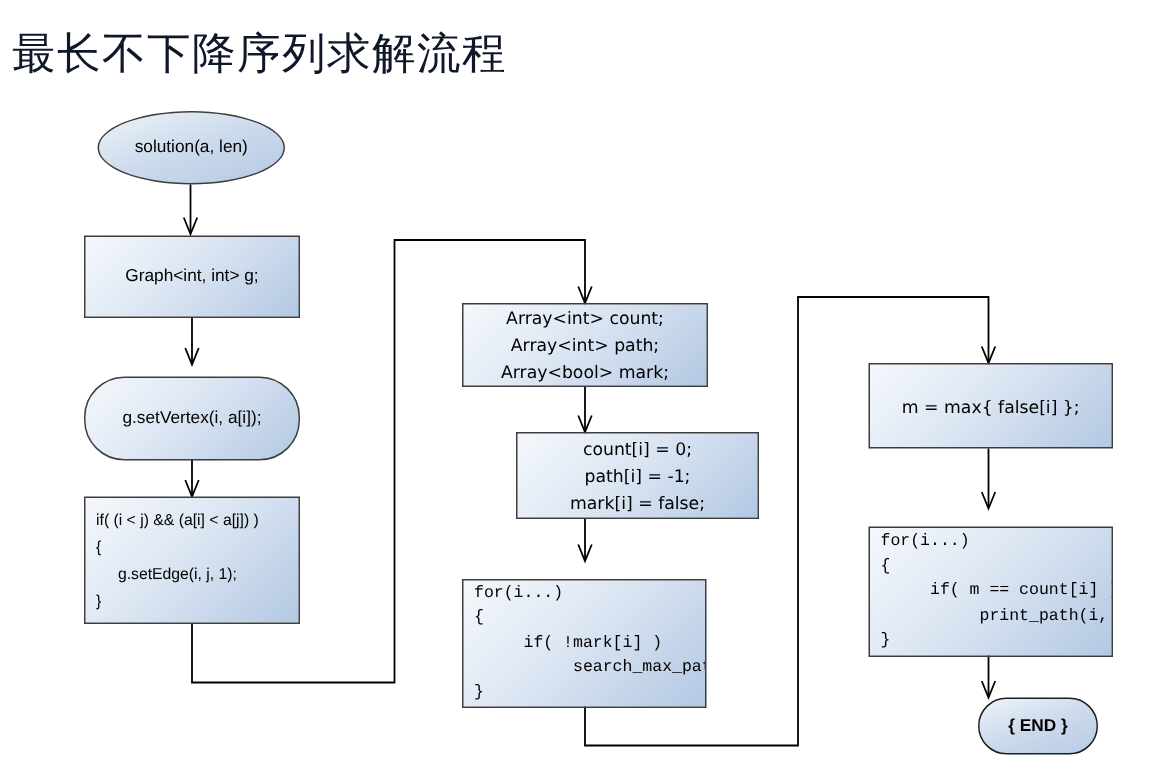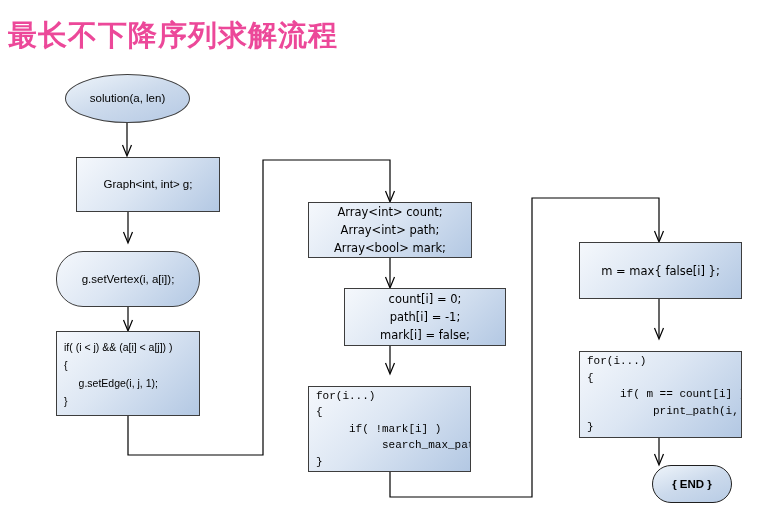--- a/index.html
+++ b/index.html
@@ -10,22 +10,22 @@
     height: 515px;
     background: #ffffff;
     overflow: hidden;
     font-family: "Liberation Sans", sans-serif;
   }
   .title {
     position: absolute;
     left: 8px;
     top: 16px;
     font-size: 29px;
-    font-weight: bold;
-    color: #ec4899;
+    font-weight: normal;
+    color: #0f172a;
     letter-spacing: 1px;
     white-space: nowrap;
     text-align: center;
   }
   .node {
     position: absolute;
     background: linear-gradient(135deg, #f5f8fc 0%, #dce6f3 45%, #b3c8e3 100%);
     border: 1px solid #3d3d3d;
     display: flex;
     align-items: center;
@@ -39,21 +39,21 @@
     border: 1.4px solid #1f1f1f;
     justify-content: center;
     text-align: center;
   }
   .f-left  { font-size: 11.5px; line-height: 17px; }
   .f-left-sm { font-size: 10.5px; line-height: 18px; }
   .f-mid   { font-family: "DejaVu Sans", sans-serif; font-size: 11.5px; line-height: 18px; }
   .f-mid-code { font-family: Liberation Mono, monospace; font-size: 11px; line-height: 16.5px; margin-top: 12px; }
 
   .n-start     { left: 65px;  top: 74px;  width: 125px; height: 49px; border-radius: 50%; background: linear-gradient(160deg, #eef4fa 0%, #ccdaec 50%, #b5c9e4 100%); }
-  .n-graph     { left: 56px;  top: 157px; width: 144px; height: 55px; margin-left: 20px; }
+  .n-graph     { left: 56px;  top: 157px; width: 144px; height: 55px; }
   .n-vertex    { left: 56px;  top: 251px; width: 144px; height: 56px; border-radius: 27px; }
   .n-edge      { left: 56px;  top: 331px; width: 144px; height: 85px; justify-content: flex-end; }
   .n-array     { left: 308px; top: 202px; width: 164px; height: 56px; }
   .n-init      { left: 308px; top: 288px; width: 162px; height: 58px; margin-left: 36px; }
   .n-search    { left: 308px; top: 374px; width: 163px; height: 86px; }
   .n-max       { left: 579px; top: 242px; width: 163px; height: 57px; }
   .n-print     { left: 579px; top: 339px; width: 163px; height: 87px; }
   .n-end       { left: 652px; top: 465px; width: 80px;  height: 38px; border-radius: 19px; background: linear-gradient(160deg, #eef4fa 0%, #ccdaec 50%, #b8cce5 100%); font-weight: bold; }
 
   svg.wires {

